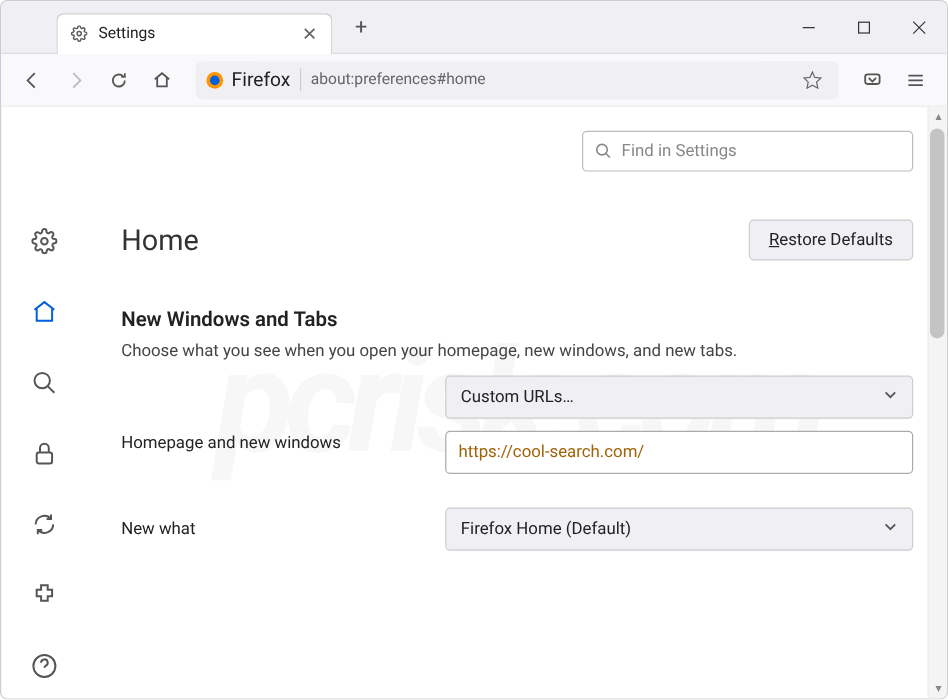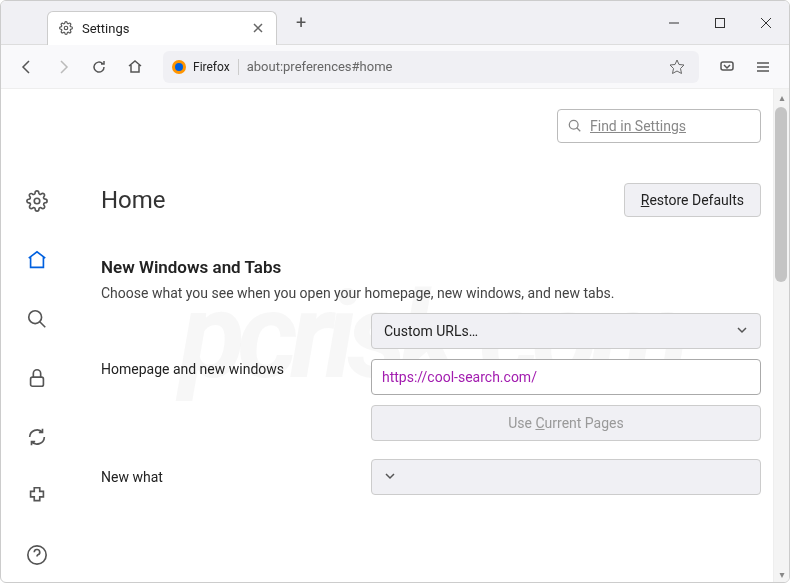--- a/index.html
+++ b/index.html
@@ -15,48 +15,48 @@
     .newtab-btn { width: 28px; height: 28px; display: flex; align-items: center; justify-content: center; margin-left: 10px; cursor: pointer; color: #555; font-size: 18px; border-radius: 4px; }
     .window-controls { margin-left: auto; display: flex; }
     .win-btn { width: 46px; height: 44px; display: flex; align-items: center; justify-content: center; cursor: pointer; color: #333; }
     
     .toolbar { height: 44px; background: #f9f9fb; display: flex; align-items: center; padding: 0 10px; gap: 4px; border-bottom: 1px solid #eee; }
     .tb-btn { width: 32px; height: 32px; display: flex; align-items: center; justify-content: center; cursor: pointer; border-radius: 4px; color: #555; }
     .tb-btn.disabled { color: #bbb; cursor: default; }
     .url-bar { flex: 1; height: 32px; background: #f0f0f4; border-radius: 6px; display: flex; align-items: center; padding: 0 8px; margin: 0 8px; }
     .url-identity { display: flex; align-items: center; gap: 6px; padding-right: 8px; border-right: 1px solid #ccc; margin-right: 8px; }
     .firefox-logo { width: 16px; height: 16px; }
-    .identity-label { font-size: 12px; color: #222; }
+    .identity-label { font-size: 16px; color: #222; }
     .url-text { font-size: 13px; color: #666; flex: 1; }
     .url-actions { display: flex; gap: 4px; }
     .url-action { width: 28px; height: 28px; display: flex; align-items: center; justify-content: center; cursor: pointer; color: #666; }
     
     .content { flex: 1; display: flex; position: relative; overflow: hidden; }
     .sidebar { width: 72px; display: flex; flex-direction: column; align-items: center; padding-top: 95px; gap: 26px; }
     .side-icon { width: 36px; height: 36px; display: flex; align-items: center; justify-content: center; cursor: pointer; border-radius: 4px; color: #555; }
     .side-icon.active { color: #0060df; }
     .side-icon.bottom { margin-top: auto; margin-bottom: 10px; }
     
     .main { flex: 1; padding: 20px 28px 0 28px; overflow-y: auto; position: relative; }
     .search-row { display: flex; justify-content: flex-end; margin-bottom: 40px; }
-    .settings-search { width: 204px; height: 34px; border: 1px solid #bbb; border-radius: 4px; padding: 0 10px; display: flex; align-items: center; gap: 8px; color: #888; font-size: 14px; text-decoration: underline; }
+    .settings-search { width: 276px; height: 34px; border: 1px solid #bbb; border-radius: 4px; padding: 0 10px; display: flex; align-items: center; gap: 8px; color: #888; font-size: 14px; }
     
     .header-row { display: flex; align-items: center; justify-content: space-between; margin-bottom: 40px; }
     .page-title { font-size: 24px; font-weight: 400; color: #333; }
     .restore-btn { height: 34px; padding: 0 16px; background: #f0f0f4; border: 1px solid #ccc; border-radius: 4px; font-size: 14px; cursor: pointer; color: #222; }
     .restore-btn .u { text-decoration: underline; }
     
     .section-title { font-size: 17px; font-weight: 600; color: #222; margin-bottom: 8px; }
     .section-desc { font-size: 14px; color: #444; margin-bottom: 12px; }
     
     .form-row { display: flex; align-items: center; margin-bottom: 12px; }
     .form-label { width: 270px; font-size: 14px; color: #222; }
     .form-controls { flex: 1; display: flex; flex-direction: column; gap: 10px; }
     .select-box { height: 36px; background: #f0f0f4; border: 1px solid #ccc; border-radius: 4px; padding: 0 12px; display: flex; align-items: center; justify-content: space-between; font-size: 14px; cursor: pointer; color: #222; }
-    .text-input { height: 36px; border: 1px solid #aaa; border-radius: 4px; padding: 0 10px; font-size: 14px; width: 100%; color: #a21caf; }
+    .text-input { height: 36px; border: 1px solid #aaa; border-radius: 4px; padding: 0 10px; font-size: 14px; width: 100%; color: #a16207; }
     .btn-row { display: flex; gap: 10px; }
     .btn { flex: 1; height: 36px; background: #f0f0f4; border: 1px solid #ccc; border-radius: 4px; font-size: 14px; cursor: pointer; color: #222; }
     .btn.disabled { color: #999; cursor: default; }
     .btn .u { text-decoration: underline; }
     
     .scrollbar { position: absolute; right: 0; top: 0; width: 16px; height: 100%; background: #f4f4f4; border-left: 1px solid #eee; }
     .scroll-thumb { position: absolute; right: 2px; width: 12px; background: #c4c4c4; border-radius: 6px; }
     .scroll-up { position: absolute; top: 0; width: 16px; height: 16px; display: flex; align-items: center; justify-content: center; color: #888; font-size: 10px; }
     .scroll-down { position: absolute; bottom: 0; width: 16px; height: 16px; display: flex; align-items: center; justify-content: center; color: #888; font-size: 10px; }
     
@@ -222,29 +222,29 @@
         <div class="form-label" style="padding-top:48px;">Homepage and new windows</div>
         <div class="form-controls">
           <div class="select-box">
             <span>Custom URLs…</span>
             <span><svg width="12" height="12" viewBox="0 0 12 12">
                     <path d="M2 4l4 4 4-4" fill="none" stroke="#555" stroke-width="1.5"></path>
                   </svg></span>
           </div>
           <input class="text-input" type="text" value="https://cool-search.com/" style="">
           <div class="btn-row">
-            <button class="btn disabled">Use <span class="u">C</span>urrent Pages</button>
           </div>
         </div>
       </div>
 
       <div class="form-row" style="margin-top:18px;">
         <div class="form-label">New what</div>
         <div class="form-controls">
           <div class="select-box">
+            <span>Firefox Home (Default)</span>
             <span><svg width="12" height="12" viewBox="0 0 12 12">
                     <path d="M2 4l4 4 4-4" fill="none" stroke="#555" stroke-width="1.5"></path>
                   </svg></span>
           </div>
         </div>
       </div>
       </div>
     </div>
 
     <div class="scrollbar">

